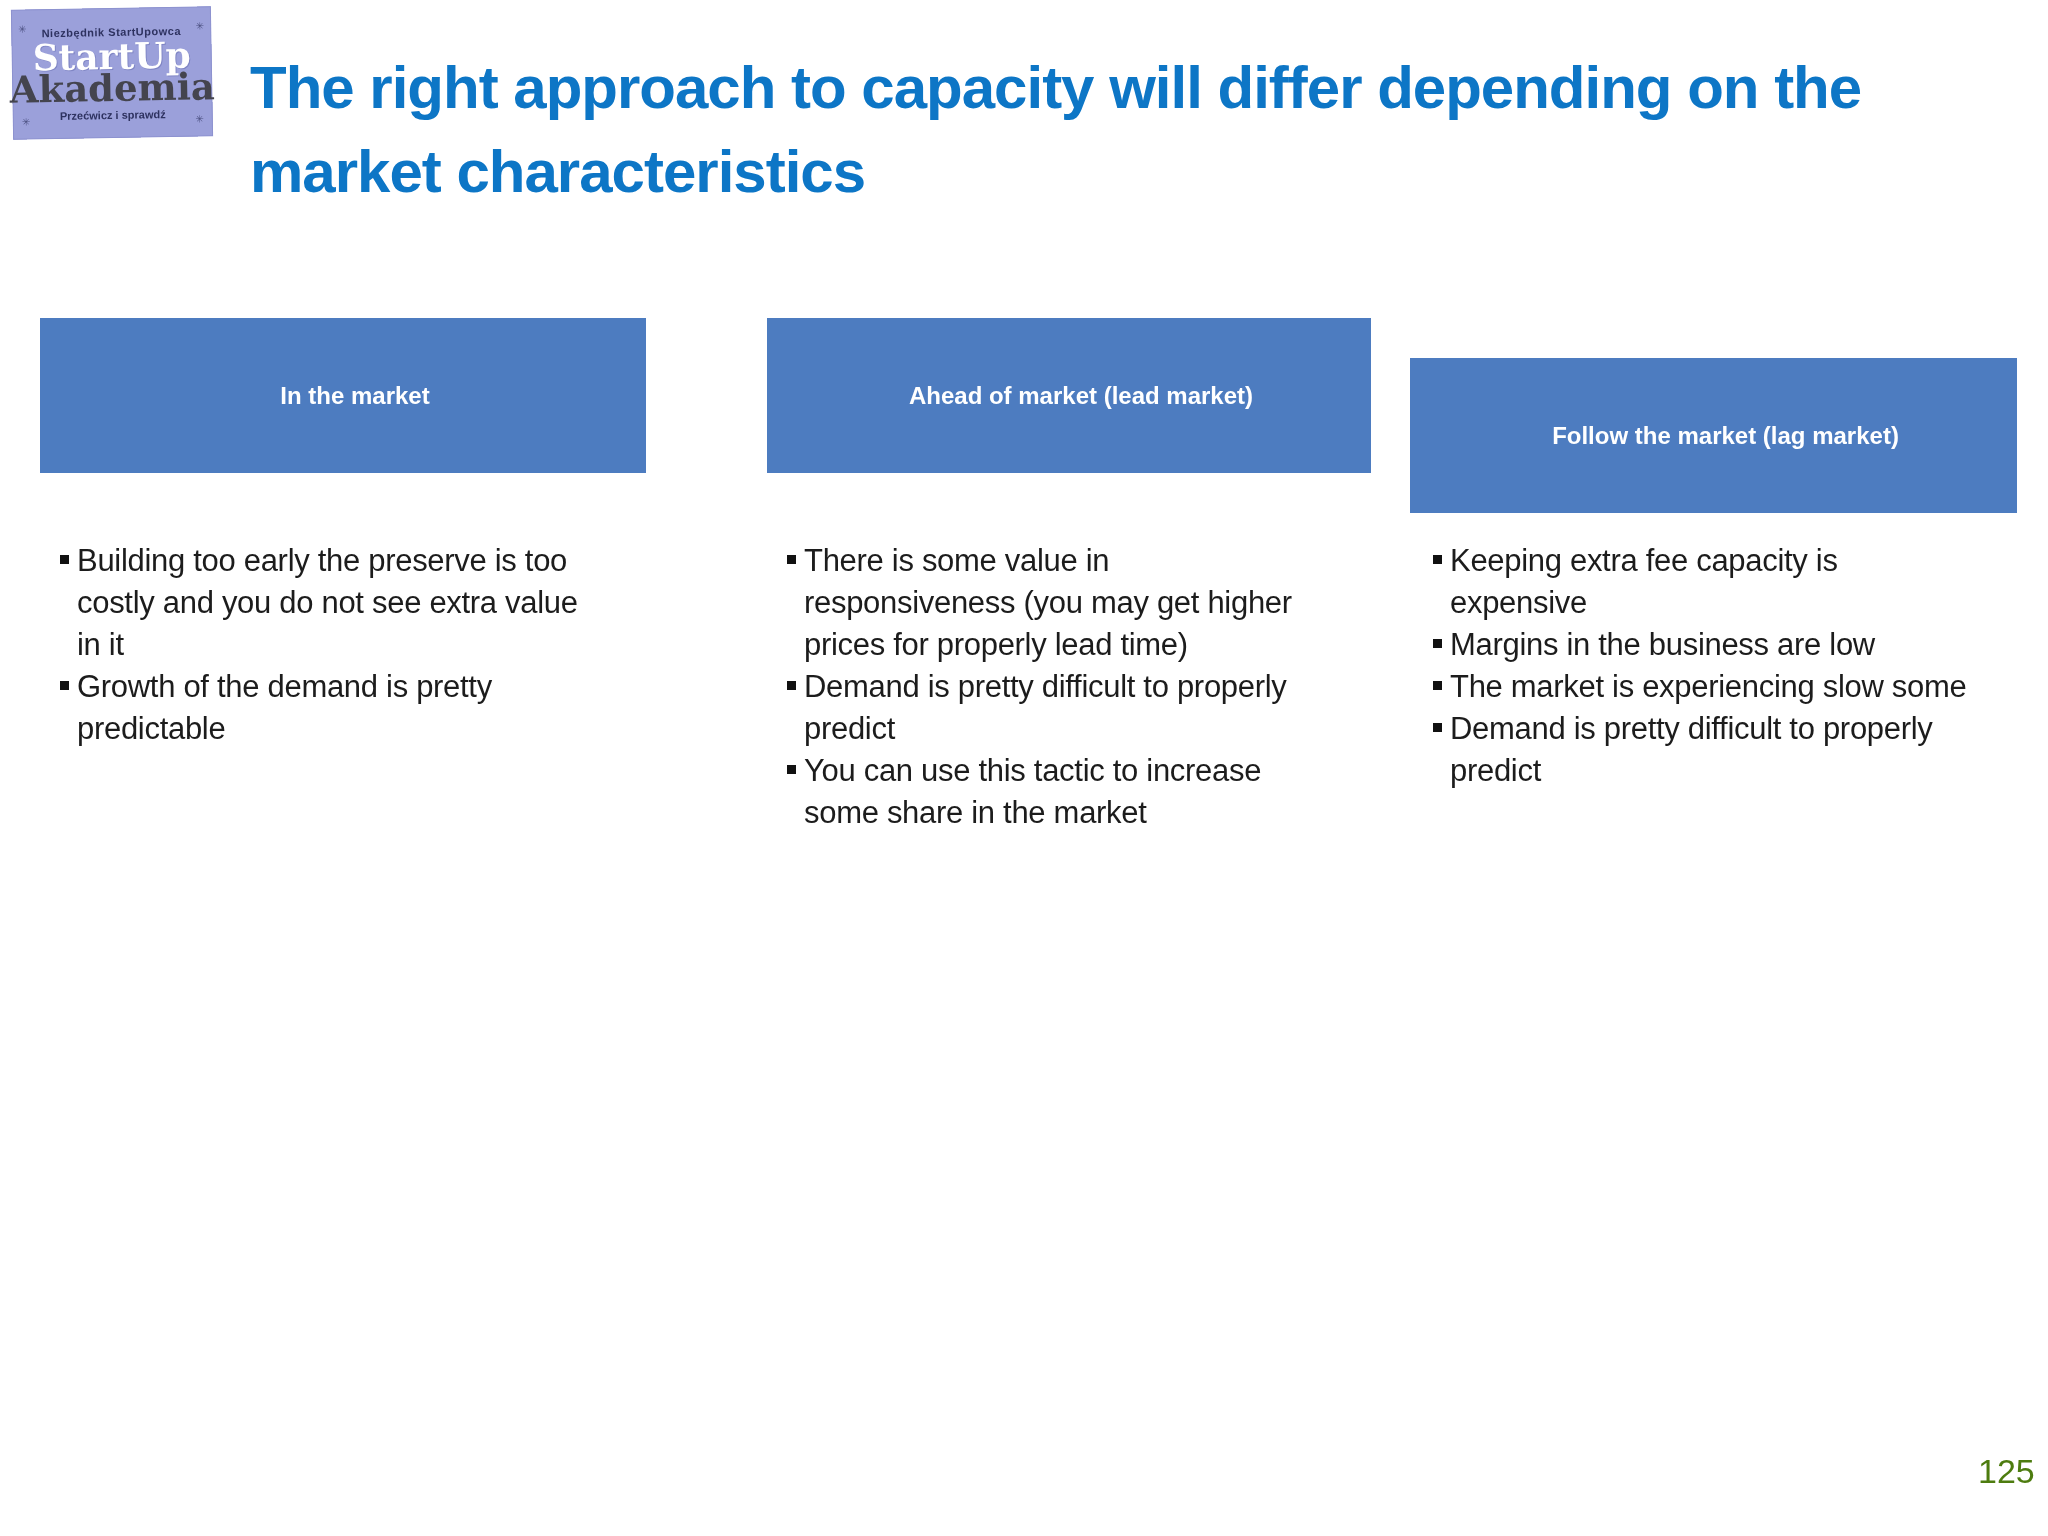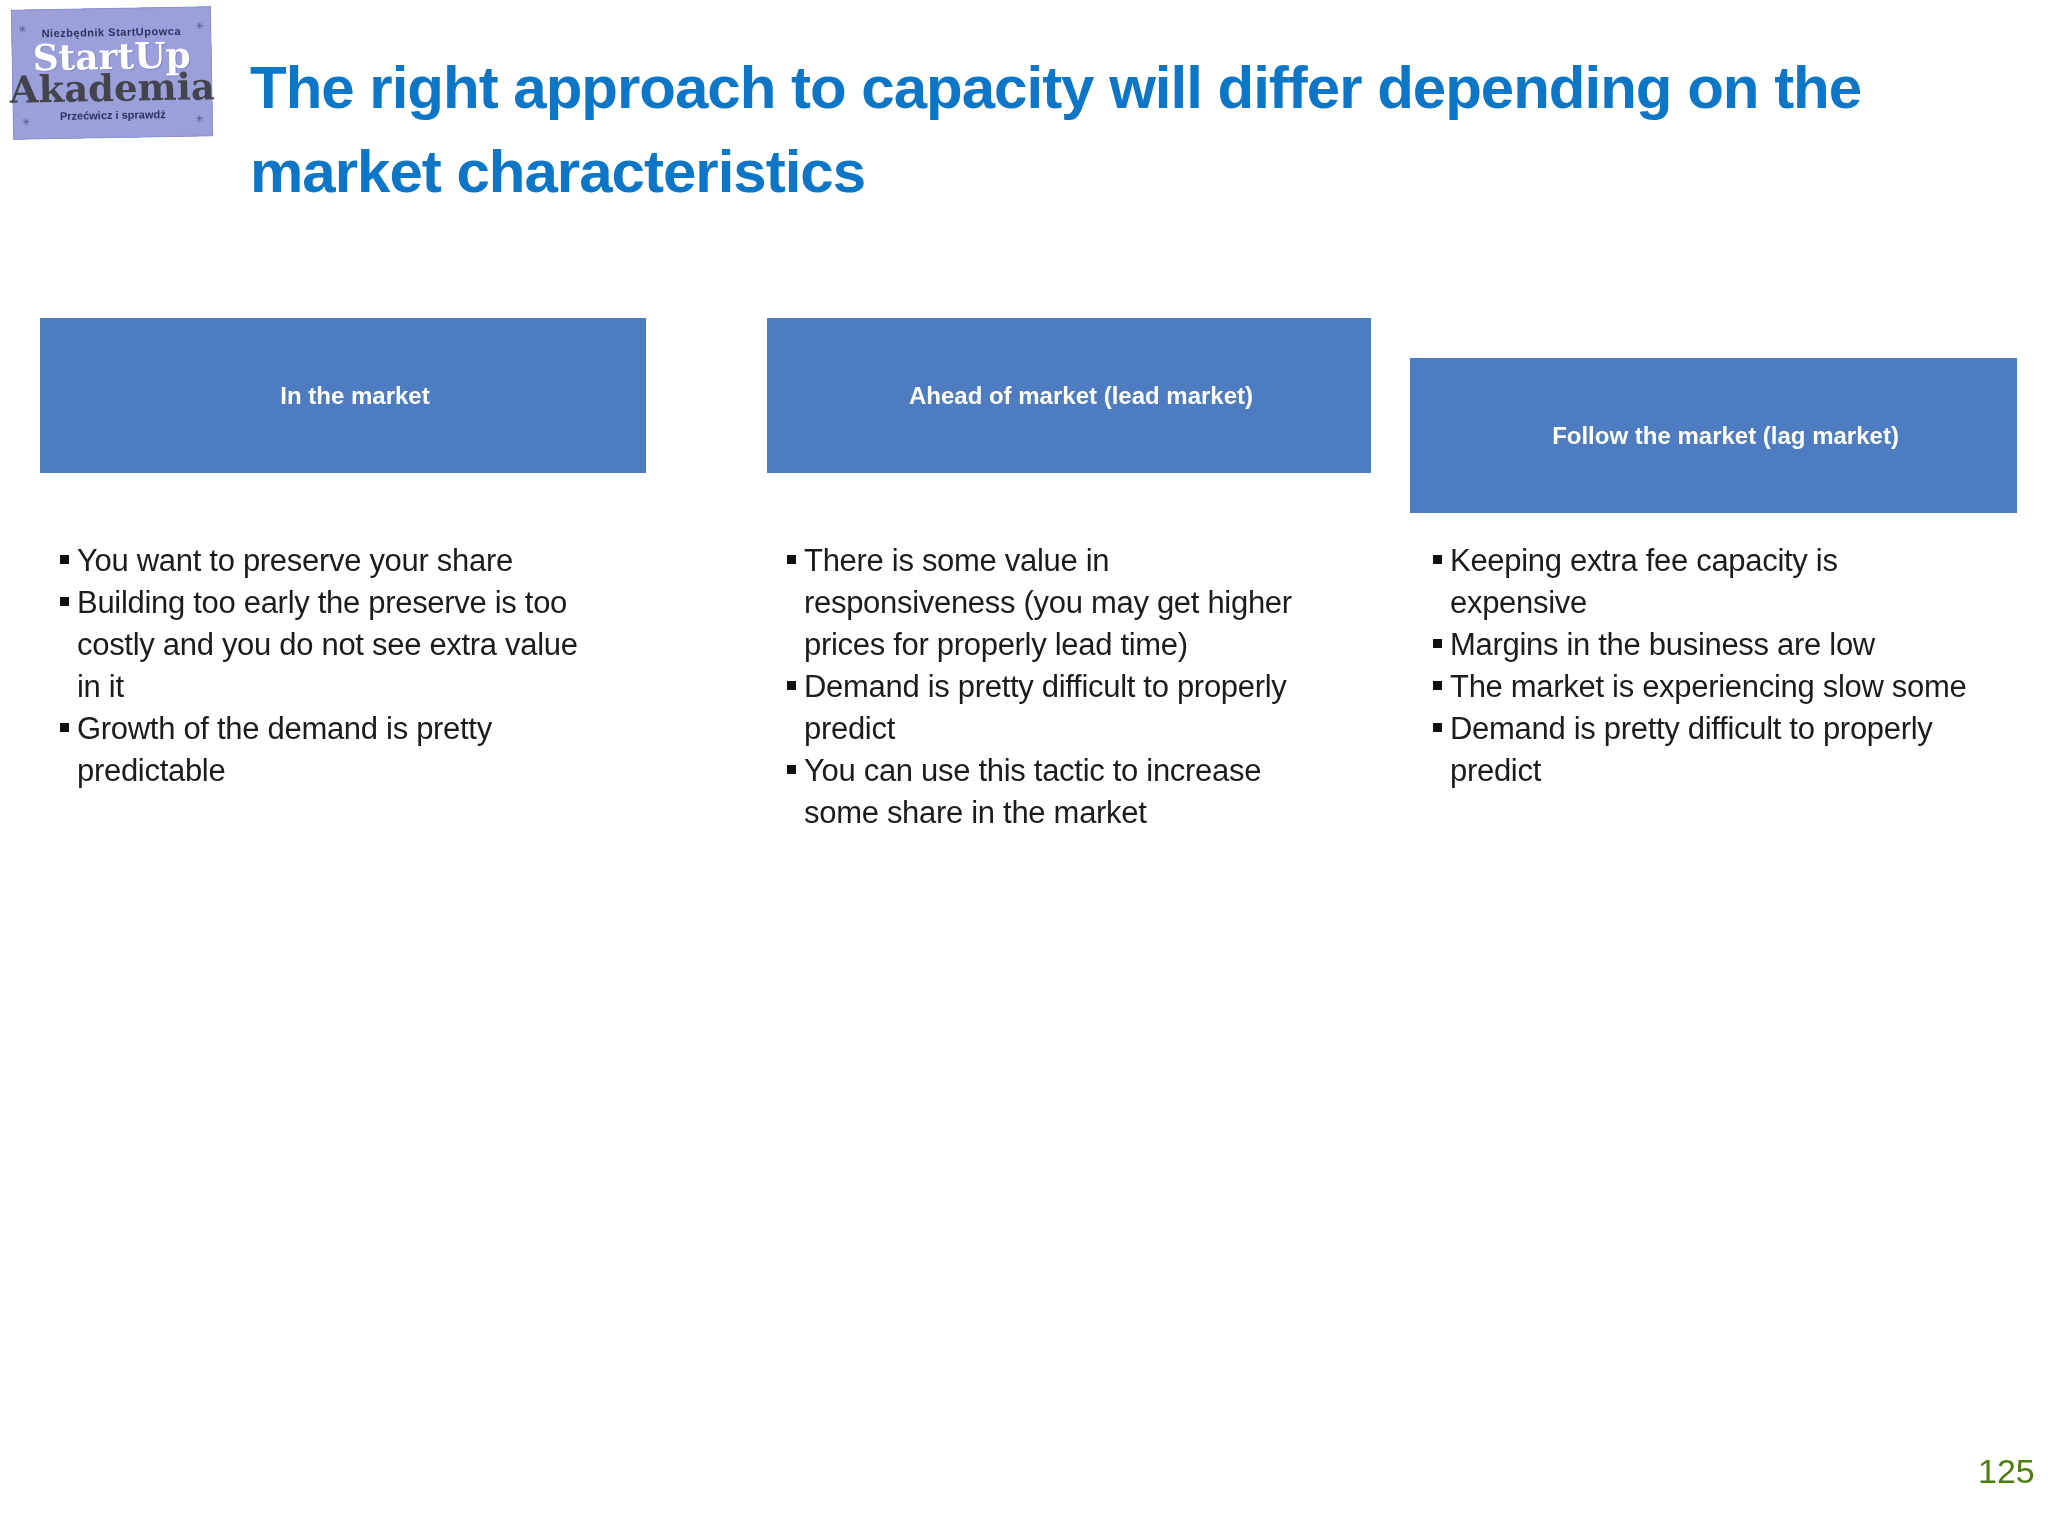--- a/index.html
+++ b/index.html
@@ -168,24 +168,20 @@
   <h1 class="title">The right approach to capacity will differ depending on the
 market characteristics</h1>
 
   <div class="colbox colbox-1">In the market</div>
   <div class="colbox colbox-2">Ahead of market (lead market)</div>
   <div class="colbox colbox-3">Follow the market (lag market)</div>
 
   <ul class="bullets bullets-1">
     <li class="bullet">
       <span class="marker"></span>
-      <span class="btext">You want to preserve your share</span>
-    </li>
-    <li class="bullet">
-      <span class="marker"></span>
       <span class="btext">Building too early the preserve is too
 costly and you do not see extra value
 in it</span>
     </li>
     <li class="bullet">
       <span class="marker"></span>
       <span class="btext">Growth of the demand is pretty
 predictable</span>
     </li>
   </ul>

